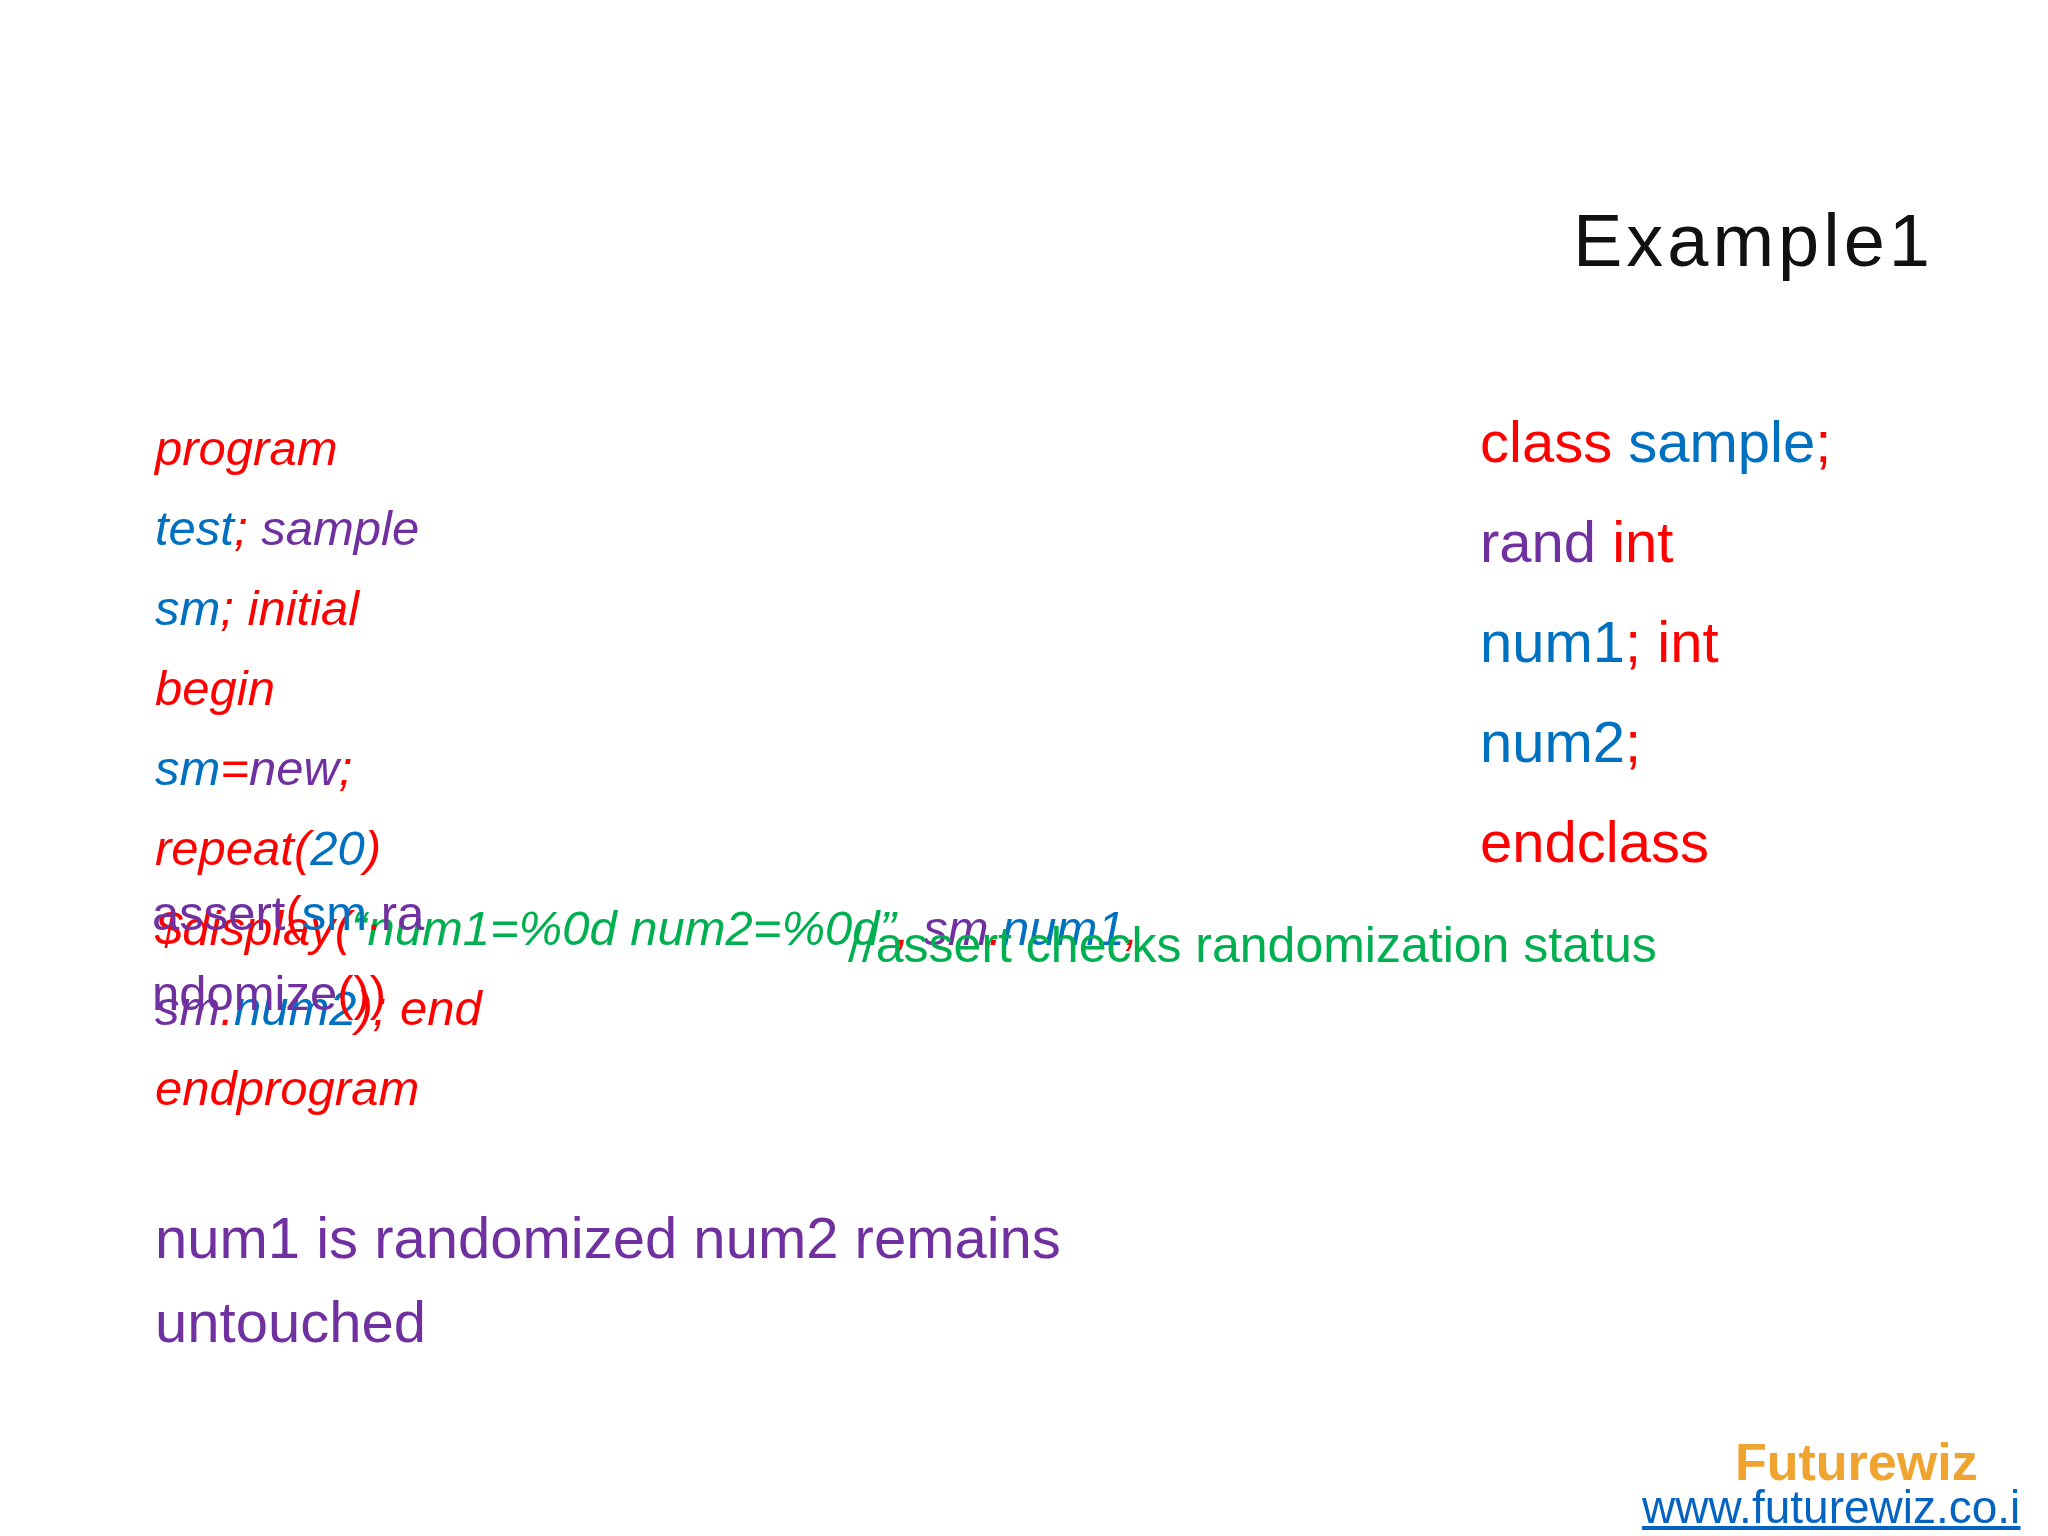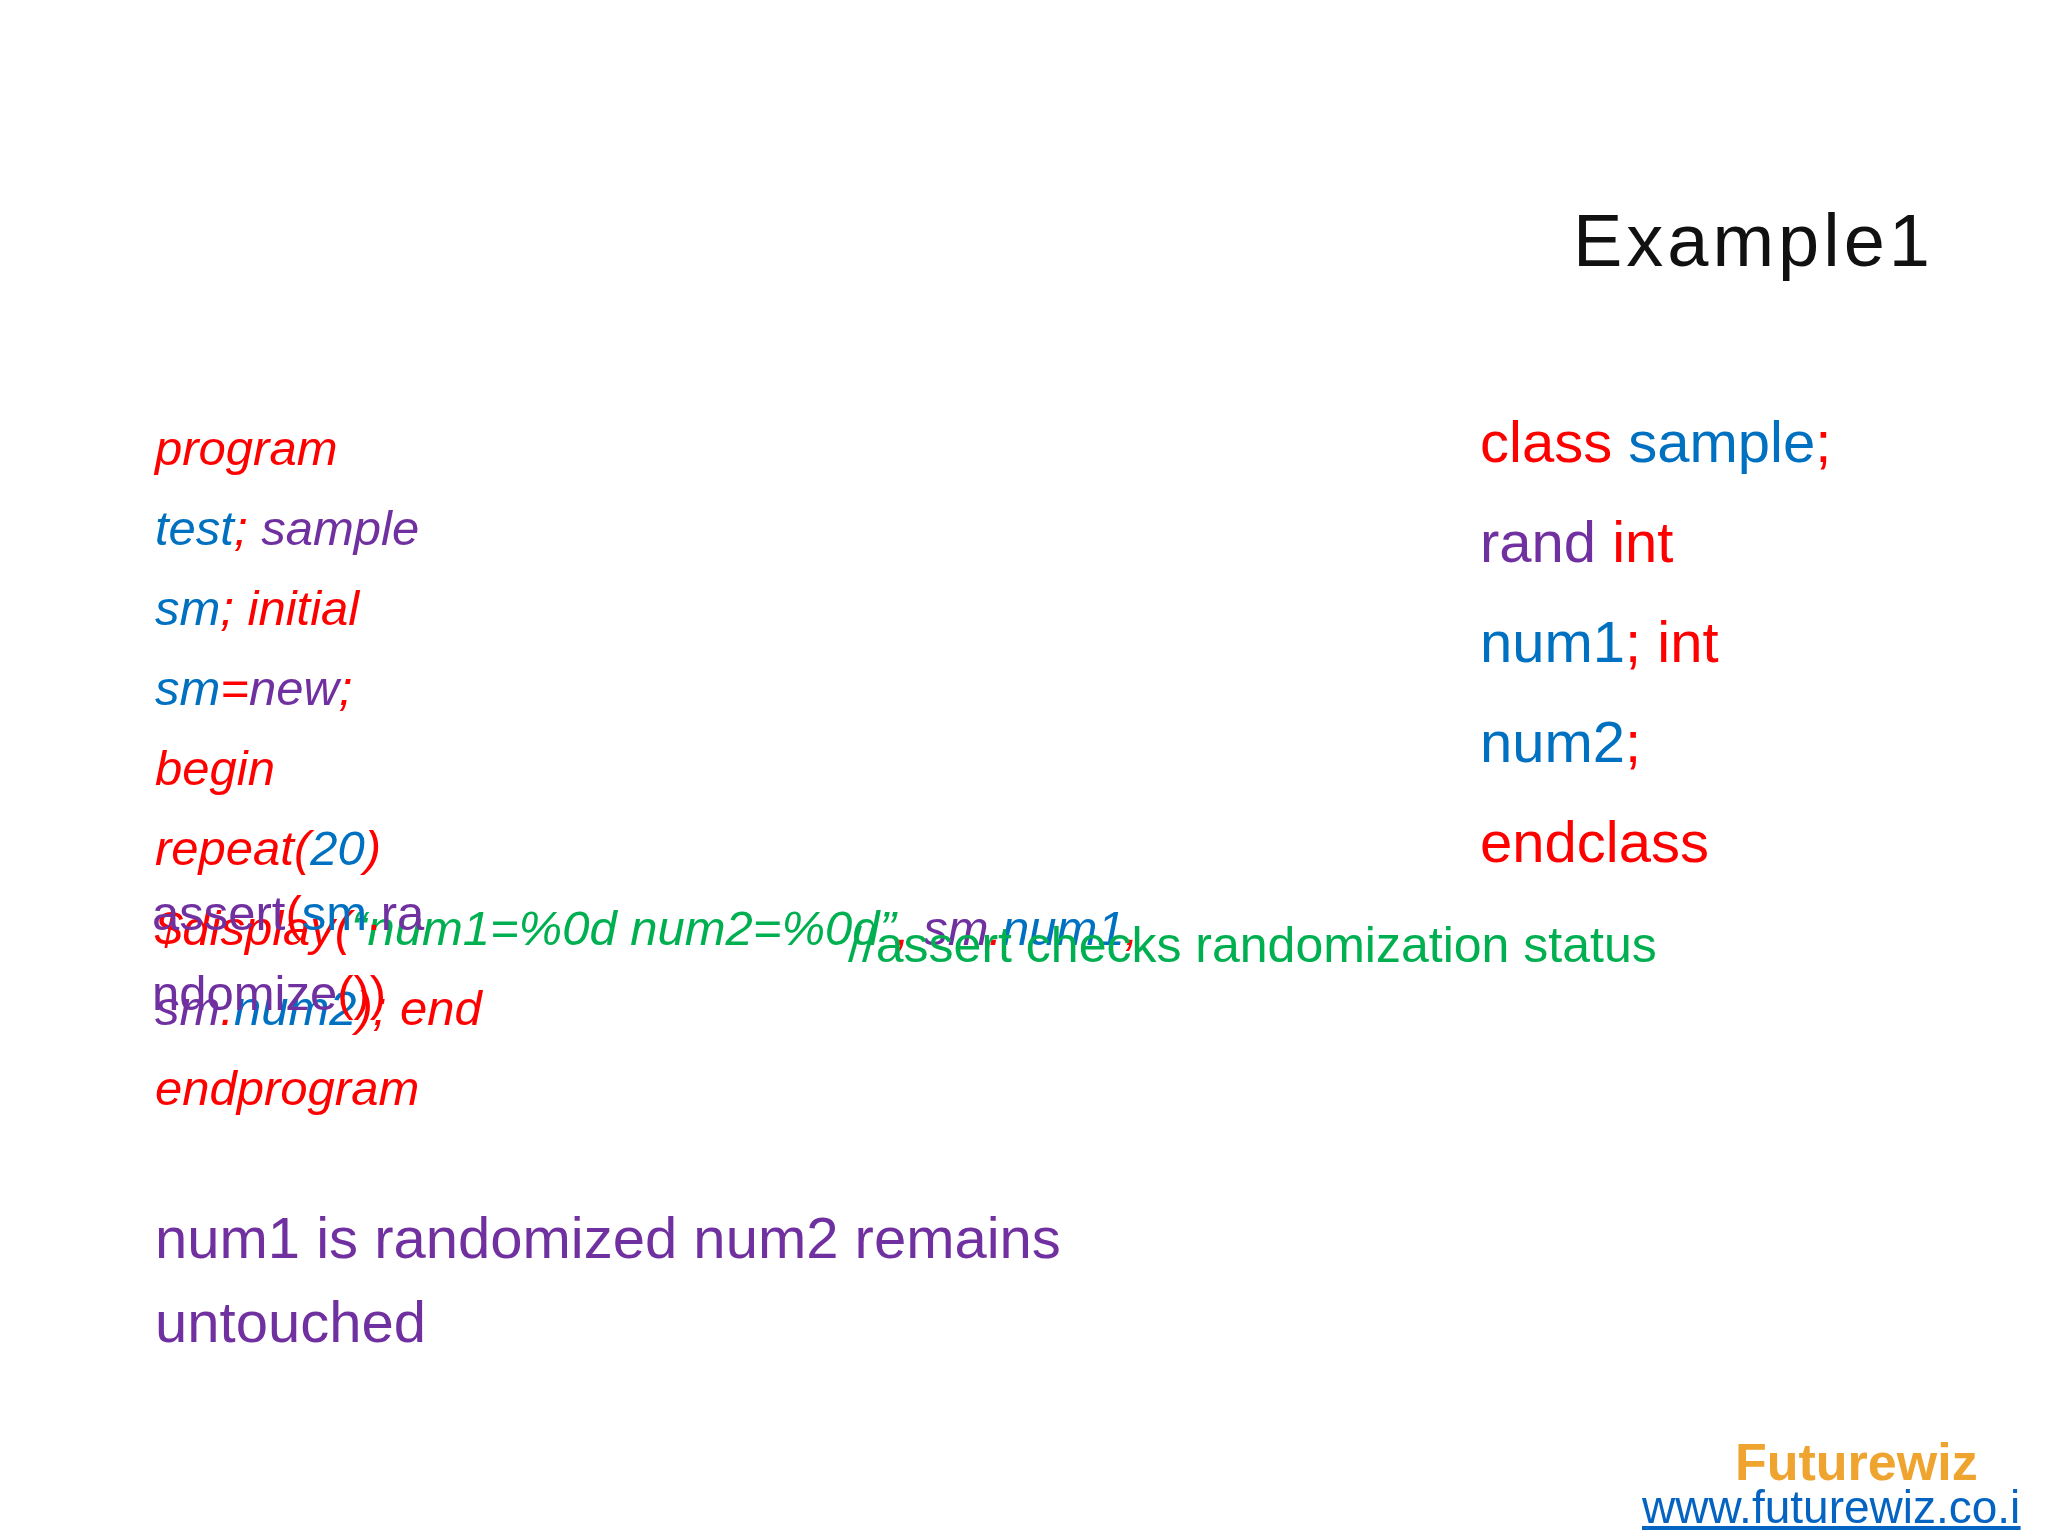--- a/index.html
+++ b/index.html
@@ -92,22 +92,22 @@
 </style>
 </head>
 <body>
 
 <div class="slide-title">Example1</div>
 
 <div id="left-code" class="code-block">
     <div class="code-line"><span class="c-red" style="color: rgb(255, 0, 0);">program</span></div>
     <div class="code-line"><span class="c-blue" style="color: rgb(0, 112, 192);">test</span><span class="c-red" style="color: rgb(255, 0, 0);">; </span><span class="c-purple" style="color: rgb(112, 48, 160);">sample</span></div>
     <div class="code-line"><span class="c-blue" style="color: rgb(0, 112, 192);">sm</span><span class="c-red" style="color: rgb(255, 0, 0);">; initial</span></div>
+    <div class="code-line"><span class="c-red" style="color: rgb(255, 0, 0);">begin</span></div>
     <div class="code-line"><span class="c-blue" style="color: rgb(0, 112, 192);">sm</span><span class="c-red" style="color: rgb(255, 0, 0);">=</span><span class="c-purple" style="color: rgb(112, 48, 160);">new</span><span class="c-red" style="color: rgb(255, 0, 0);">;</span></div>
-    <div class="code-line"><span class="c-red" style="color: rgb(255, 0, 0);">begin</span></div>
     <div class="code-line"><span class="c-red" style="color: rgb(255, 0, 0);">repeat(</span><span class="c-blue" style="color: rgb(0, 112, 192);">20</span><span class="c-red" style="color: rgb(255, 0, 0);">)</span></div>
     <div class="code-line"><span class="c-red" style="color: rgb(255, 0, 0);">$display(</span><span class="c-green" style="color: rgb(0, 175, 80);">“num1=%0d num2=%0d”</span><span class="c-red" style="color: rgb(255, 0, 0);">, </span><span class="c-purple" style="color: rgb(112, 48, 160);">sm</span><span class="c-red" style="color: rgb(255, 0, 0);">.</span><span class="c-blue" style="color: rgb(0, 112, 192);">num1</span><span class="c-red" style="color: rgb(255, 0, 0);">,</span></div>
     <div class="code-line"><span class="c-purple" style="color: rgb(112, 48, 160);">sm</span><span class="c-red" style="color: rgb(255, 0, 0);">.</span><span class="c-blue" style="color: rgb(0, 112, 192);">num2</span><span class="c-red" style="color: rgb(255, 0, 0); text-align: right;">); end</span></div>
     <div class="code-line"><span class="c-red" style="color: rgb(255, 0, 0);">endprogram</span></div>
   </div>
 
 <div id="assert-overlay" class="code-block">
     <div class="code-line"><span class="c-purple" style="color: rgb(112, 48, 160);">assert</span><span class="c-red" style="color: rgb(255, 0, 0);">(</span><span class="c-blue" style="color: rgb(0, 112, 192);">sm</span><span class="c-red" style="color: rgb(255, 0, 0);">.</span><span class="c-purple" style="color: rgb(112, 48, 160);">ra</span></div>
     <div class="code-line"><span class="c-purple" style="color: rgb(112, 48, 160);">ndomize</span><span class="c-red" style="color: rgb(255, 0, 0);">())</span></div>
   </div>

